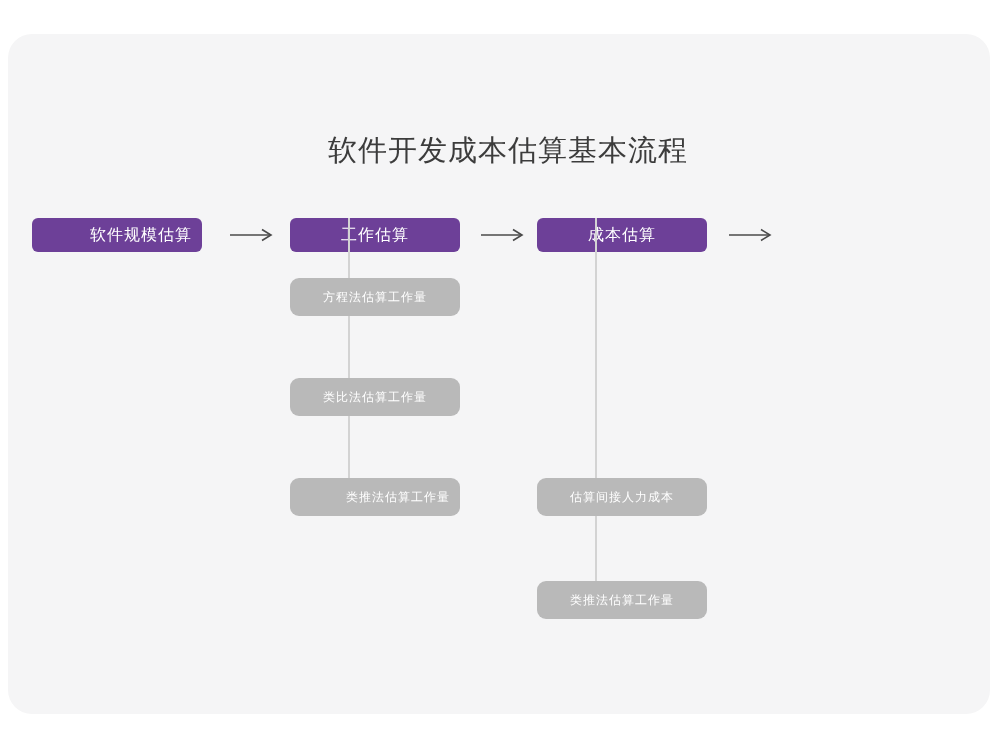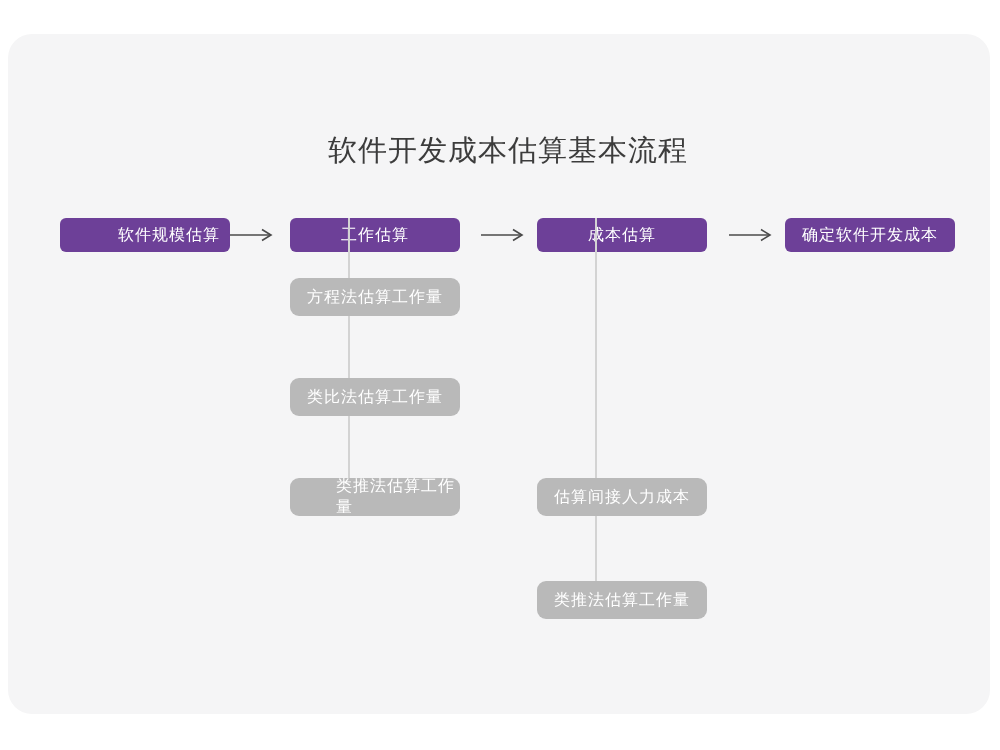--- a/index.html
+++ b/index.html
@@ -18,37 +18,37 @@
     background:var(--card-bg);border-radius:24px;}
   .title{position:absolute;left:0;top:97px;width:1000px;text-align:center;
     font-size:29px;font-weight:500;color:var(--title-color);letter-spacing:1px;}
   .stage{position:absolute;top:184px;width:170px;height:34px;
     background:var(--stage-bg);border-radius:6px;color:#ffffff;
     display:flex;align-items:center;justify-content:center;
     font-size:16px;letter-spacing:1px;}
   .substep{position:absolute;width:170px;height:38px;
     background:var(--substep-bg);border-radius:9px;color:#ffffff;
     display:flex;align-items:center;justify-content:center;
-    font-size:16px;letter-spacing:1px;z-index:2;}
+    font-size:12px;letter-spacing:1px;z-index:2;}
   .connector{position:absolute;width:2px;background:var(--connector);z-index:1;}
   .arrow{position:absolute;top:192px;width:46px;height:18px;}
   .arrow svg{display:block;}
 </style>
 </head>
 <body>
 
 <div class="page">
   <div class="card">
 
     <h1 class="title">软件开发成本估算基本流程</h1>
 
     <div class="connector" style="left:340px;top:184px;height:280px;"></div>
     <div class="connector" style="left:587px;top:184px;height:384px;"></div>
 
-    <div class="stage" style="left:52px;padding-left:48px;">
+    <div class="stage" style="left:24px;padding-left:48px;">
       <span>软件规模估算</span>
     </div>
 
     <div class="arrow" style="left:220px;">
       <svg width="46" height="18" viewBox="0 0 46 18">
         <line x1="2" y1="9" x2="42" y2="9" stroke="#4a4a4a" stroke-width="1.6"></line>
         <polyline points="34,3.5 43,9 34,14.5" fill="none" stroke="#4a4a4a" stroke-width="1.6"></polyline>
       </svg>
     </div>
 
@@ -67,23 +67,20 @@
       <span>成本估算</span>
     </div>
 
     <div class="arrow" style="left:719px;">
       <svg width="46" height="18" viewBox="0 0 46 18">
         <line x1="2" y1="9" x2="42" y2="9" stroke="#4a4a4a" stroke-width="1.6"></line>
         <polyline points="34,3.5 43,9 34,14.5" fill="none" stroke="#4a4a4a" stroke-width="1.6"></polyline>
       </svg>
     </div>
 
-    <div class="stage" style="left:777px;">
-      <span>确定软件开发成本</span>
-    </div>
 
     <div class="substep" style="left:282px;top:244px;">
       <span>方程法估算工作量</span>
     </div>
     <div class="substep" style="left:282px;top:344px;">
       <span>类比法估算工作量</span>
     </div>
     <div class="substep" style="left:282px;top:444px;padding-left:46px;">
       <span>类推法估算工作量</span>
     </div>

